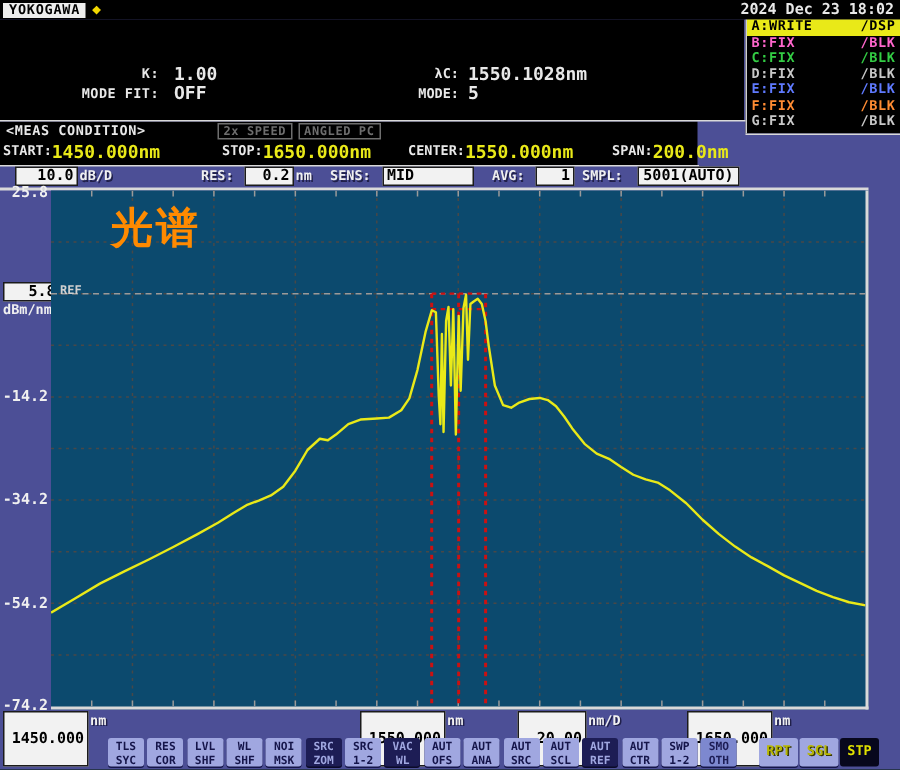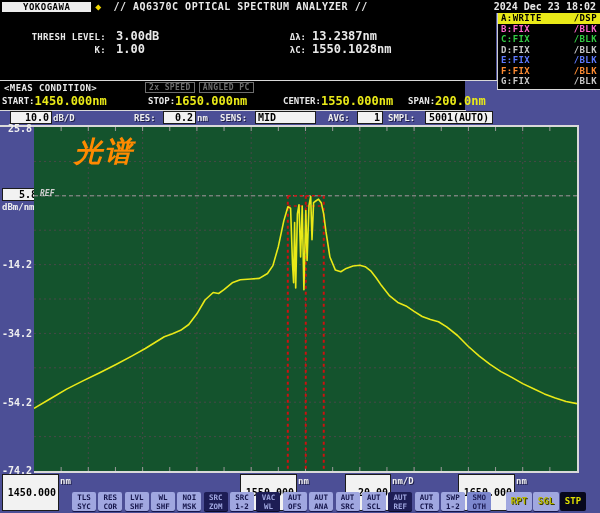--- a/index.html
+++ b/index.html
@@ -2,21 +2,21 @@
 <html><head>
 <meta charset="utf-8">
 <style>
   html,body{margin:0;padding:0;background:#222;}
   .screen{position:relative;width:600px;height:513px;background:#4c4f96;overflow:hidden;
           font-family:"DejaVu Sans Mono",monospace;color:#e8e8e8;}
   
   .header{position:absolute;left:0;top:0;width:600px;height:13px;background:#000;
           display:flex;align-items:center;}
   .logo{background:#ededed;color:#000;font-weight:bold;font-size:9px;line-height:10px;
-        padding:0 21px;margin-left:2px;letter-spacing:.5px;}
+        padding:0 4px;margin-left:2px;letter-spacing:.5px;}
   .diamond{color:#f2d800;font-size:10px;margin-left:4px;line-height:10px;}
   .title{font-size:10px;font-weight:bold;margin-left:12px;letter-spacing:.5px;white-space:pre;}
   .datetime{position:absolute;right:4px;top:1px;font-size:10px;font-weight:bold;text-align:center;}
   
   .panel-analysis{position:absolute;left:0;top:13px;width:496px;height:67px;background:#000;}
   .pa-head{position:absolute;left:4px;top:2px;font-size:9px;font-weight:bold;
            border-bottom:1px solid #cfcfcf;padding-bottom:1px;letter-spacing:.4px;}
   .pa-row{position:absolute;left:0;width:496px;height:13px;}
   .pa-row .c1{position:absolute;left:2px;width:104px;text-align:right;font-size:9px;font-weight:bold;top:3px;letter-spacing:.3px;}
   .pa-row .c2{position:absolute;left:116px;font-size:12px;font-weight:bold;top:0;}
@@ -38,22 +38,22 @@
   .pm-field .lab{font-size:9px;font-weight:bold;}
   .pm-field .val{font-size:12px;font-weight:bold;color:#e9e918;}
   
   .hline{position:absolute;background:#d9d9d9;}
   
   .settings{position:absolute;left:0;top:111px;width:600px;height:14px;}
   .sbox{position:absolute;top:0;height:11px;background:#f2f2f2;color:#000;border:1px solid #1b1b1b;
         font-size:10px;font-weight:bold;line-height:11px;text-align:right;padding:0 2px;box-sizing:content-box;}
   .slab{position:absolute;top:2px;font-size:9px;font-weight:bold;color:#f0f0f0;text-shadow:1px 1px 0 #20204a;}
   
-  .graph{position:absolute;left:34px;top:127px;width:543px;height:344px;background:#14532d;
-         border-right:2px solid #d9d9d9;border-bottom:2px solid #d9d9d9;font-style:italic;}
+  .graph{position:absolute;left:34px;top:127px;width:543px;height:344px;background:#0c4a6e;
+         border-right:2px solid #d9d9d9;border-bottom:2px solid #d9d9d9;}
   .annotation{position:absolute;left:40px;top:6px;font-size:28px;font-weight:bold;color:#ff8a00;
               font-family:"DejaVu Sans",sans-serif;letter-spacing:2px;}
   .reflabel{position:absolute;left:6px;top:62px;font-size:8px;font-weight:bold;color:#cfcfcf;}
   .ylab{position:absolute;width:32px;text-align:right;font-size:10px;font-weight:bold;color:#f0f0f0;}
   .refbox{position:absolute;left:2px;top:188px;width:32px;height:11px;background:#f2f2f2;color:#000;
           border:1px solid #1b1b1b;font-size:10px;font-weight:bold;line-height:11px;text-align:right;padding:0 2px;}
   .refunit{position:absolute;left:2px;top:202px;font-size:9px;font-weight:bold;color:#f0f0f0;}
   
   .xaxis{position:absolute;left:0;top:474px;width:600px;height:14px;}
   .xbox{position:absolute;top:0;height:11px;background:#f2f2f2;color:#000;border:1px solid #1b1b1b;
@@ -72,37 +72,36 @@
   .tbtn.stop{background:#07071c;color:#e0e000;font-size:9px;line-height:17px;width:26px;}
 </style>
 </head>
 <body>
 
 <div class="screen">
 
   <div class="header">
     <span class="logo">YOKOGAWA</span>
     <span class="diamond">◆</span>
-    <span class="title">// AQ6370C OPTICAL SPECTRUM ANALYZER //</span>
     <span class="datetime">2024 Dec 23 18:02</span>
   </div>
 
   <div class="panel-analysis">
-    <div class="pa-row" style="top:16px">
-      <span class="c1">THRESH LEVEL:</span>
-      <span class="c2">3.00dB</span>
-      <span class="c3">Δλ:</span>
-      <span class="c4">13.2387nm</span>
-    </div>
     <div class="pa-row" style="top:29px">
       <span class="c1">K:</span>
       <span class="c2">1.00</span>
       <span class="c3">λC:</span>
       <span class="c4">1550.1028nm</span>
     </div>
+    <div class="pa-row" style="top:42px">
+      <span class="c1">MODE FIT:</span>
+      <span class="c2">OFF</span>
+      <span class="c3">MODE:</span>
+      <span class="c4">5</span>
+    </div>
   </div>
 
   <div class="panel-traces" id="trace-panel">
       <div class="trace-row active">
         <span>A:WRITE</span>
         <span>/DSP</span>
       </div>
       <div class="trace-row" style="color: rgb(255, 102, 204);">
         <span>B:FIX</span>
         <span>/BLK</span>
@@ -137,21 +136,21 @@
       </div>
     <div id="pm-fields">
         <div class="pm-field" style="left: 2px;">
           <span class="lab">START:</span>
           <span class="val">1450.000nm</span>
         </div>
         <div class="pm-field" style="left: 148px;">
           <span class="lab">STOP:</span>
           <span class="val">1650.000nm</span>
         </div>
-        <div class="pm-field" style="left: 283px;">
+        <div class="pm-field" style="left: 272px;">
           <span class="lab">CENTER:</span>
           <span class="val">1550.000nm</span>
         </div>
         <div class="pm-field" style="left: 408px;">
           <span class="lab">SPAN:</span>
           <span class="val">200.0nm</span>
         </div>
       </div>
   </div>
 

